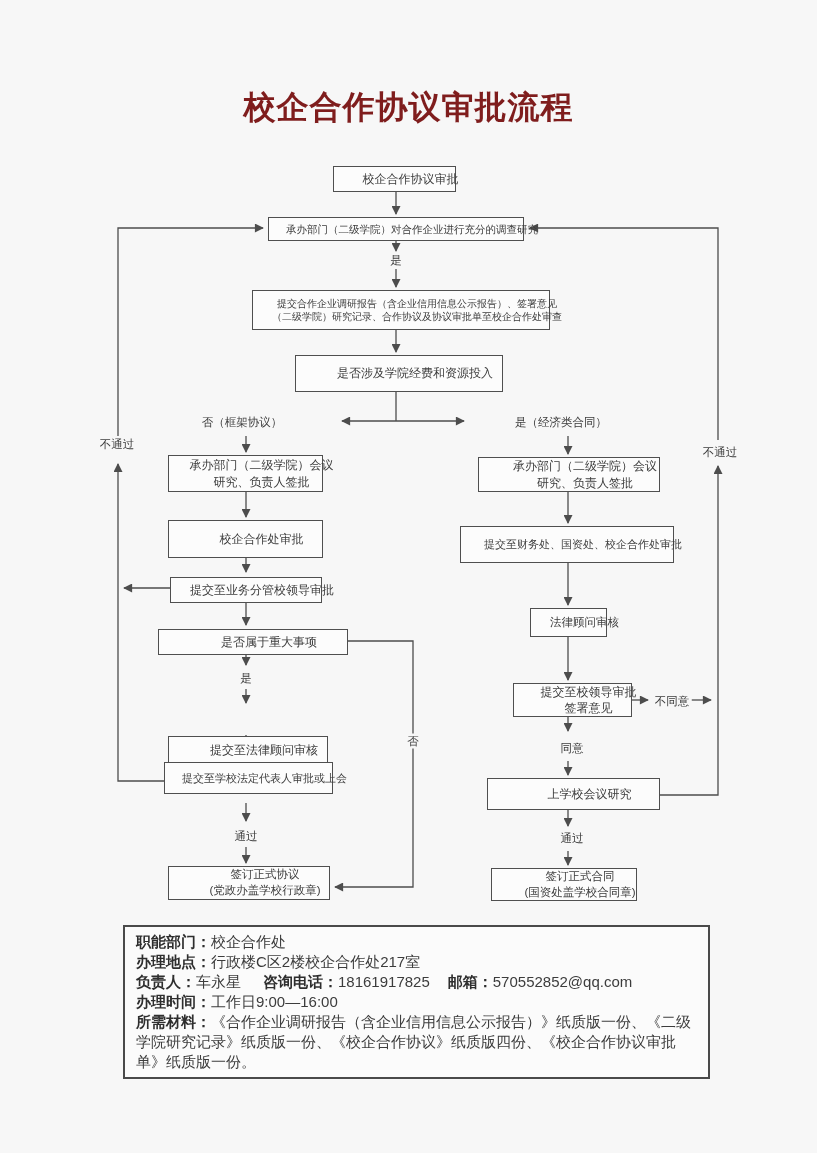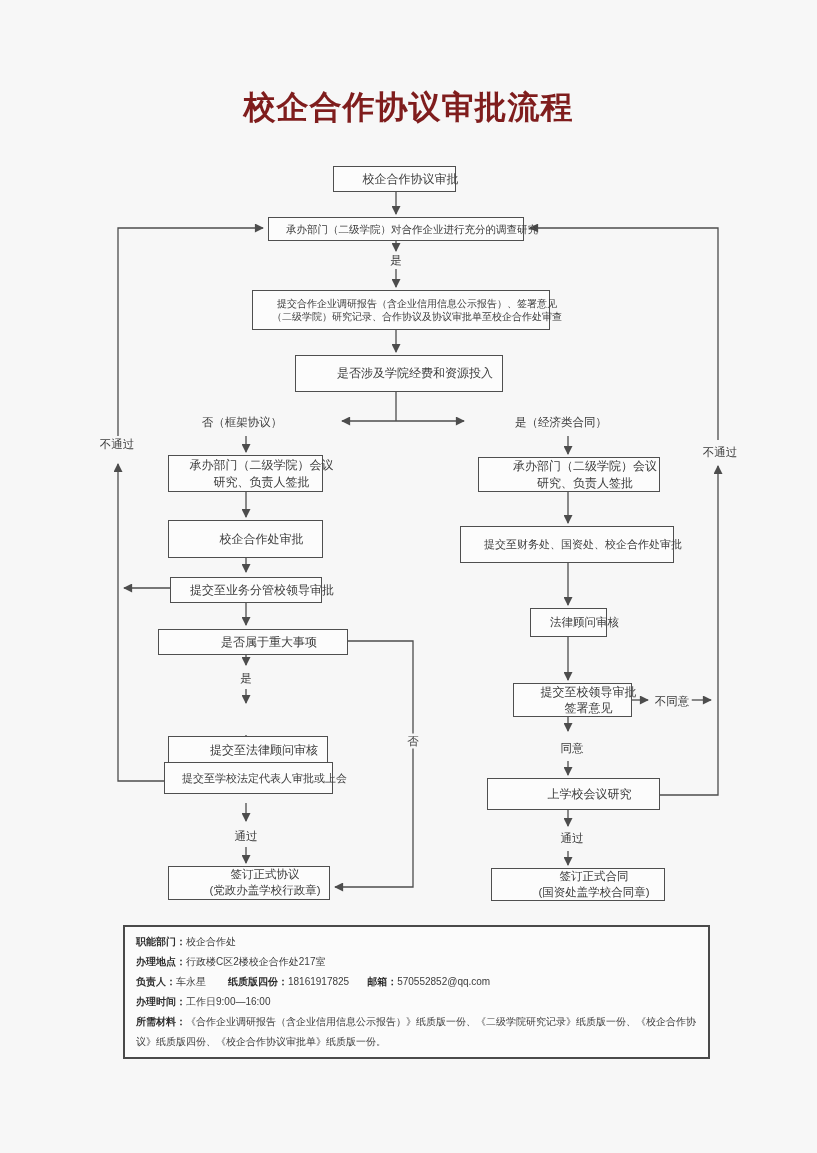--- a/index.html
+++ b/index.html
@@ -24,21 +24,21 @@
   }
   .elabel {
     position:absolute; z-index:3; transform:translate(-50%,-50%);
     font-size:11.5px; color:#3c3c3c; background:#f7f7f7;
     padding:0 2px; white-space:nowrap;
   }
   .info {
     position:absolute; z-index:2; left:123px; top:925px; width:587px;
     min-height:132px; box-sizing:border-box;
     border:2px solid #4a4a4a; background:#fbfbfb;
-    padding:5px 11px; font-size:10px; line-height:20px; color:#3c3c3c;
+    padding:5px 11px; font-size:15px; line-height:20px; color:#3c3c3c;
   }
   .info p { margin:0; }
   .info b { font-weight:700; color:#2e2e2e; }
   .sp1 { margin-left:22px; }
   .sp2 { margin-left:18px; }
 </style>
 </head>
 <body>
 
 <div class="canvas">
@@ -156,38 +156,38 @@
 
   <div class="node" style="left:513px;top:683px;width:119px;height:34px;">
     <div>提交至校领导审批</div>
     <div>签署意见</div>
   </div>
 
   <div class="node" style="left:487px;top:778px;width:173px;height:32px;">
     <div>上学校会议研究</div>
   </div>
 
-  <div class="node" style="left:491px;top:868px;width:174px;height:33px;font-size:11.5px;">
+  <div class="node" style="left:491px;top:868px;width:146px;height:33px;font-size:11.5px;">
     <div>签订正式合同</div>
     <div>(国资处盖学校合同章)</div>
   </div>
 
   <div class="elabel" style="left:396px;top:260px;">是</div>
   <div class="elabel" style="left:242px;top:422px;">否（框架协议）</div>
   <div class="elabel" style="left:561px;top:422px;">是（经济类合同）</div>
   <div class="elabel" style="left:117px;top:444px;">不通过</div>
   <div class="elabel" style="left:720px;top:452px;">不通过</div>
   <div class="elabel" style="left:246px;top:678px;">是</div>
   <div class="elabel" style="left:413px;top:741px;">否</div>
   <div class="elabel" style="left:246px;top:836px;">通过</div>
   <div class="elabel" style="left:672px;top:701px;">不同意</div>
   <div class="elabel" style="left:572px;top:748px;">同意</div>
   <div class="elabel" style="left:572px;top:838px;">通过</div>
 
   <div class="info">
     <p><b>职能部门：</b><span>校企合作处</span></p>
     <p><b>办理地点：</b><span>行政楼C区2楼校企合作处217室</span></p>
-    <p><b>负责人：</b><span>车永星</span><b class="sp1">纸质版四份：</b><span>18161917825</span><b class="sp2">邮箱：</b><span>570552852@qq.com</span></p>
+    <p><b>负责人：</b><span>车永星</span><b class="sp1">咨询电话：</b><span>18161917825</span><b class="sp2">邮箱：</b><span>570552852@qq.com</span></p>
     <p><b>办理时间：</b><span>工作日9:00—16:00</span></p>
     <p><b>所需材料：</b><span>《合作企业调研报告（含企业信用信息公示报告）》纸质版一份、《二级学院研究记录》纸质版一份、《校企合作协议》纸质版四份、《校企合作协议审批单》纸质版一份。</span></p>
   </div>
 
 </div>
 
 </body></html>

